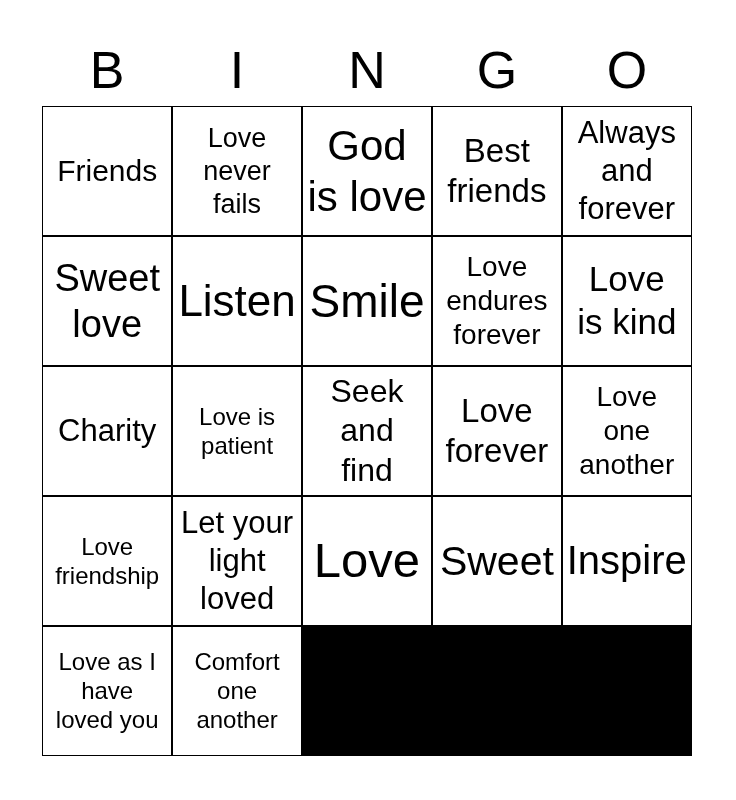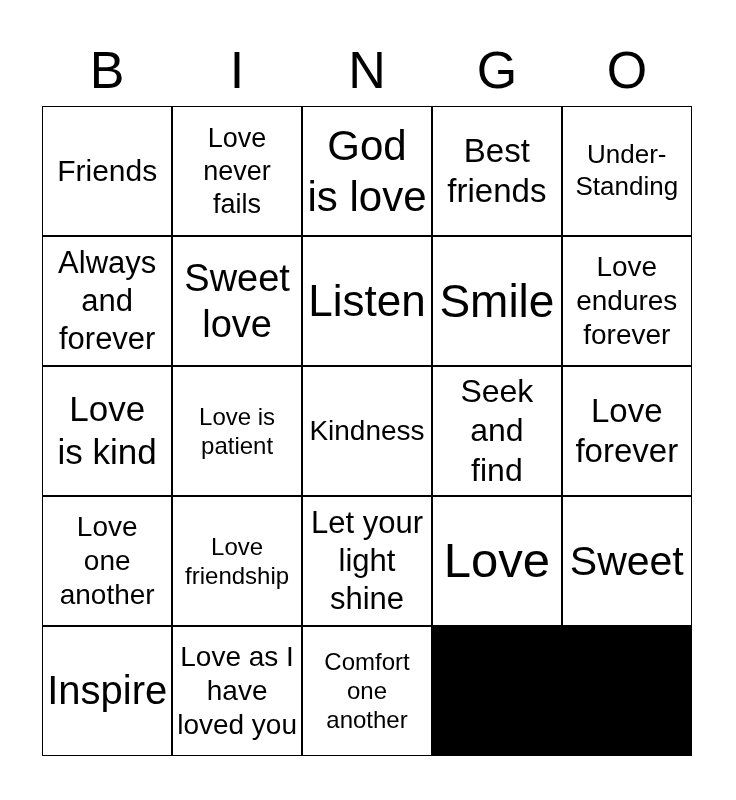--- a/index.html
+++ b/index.html
@@ -71,52 +71,50 @@
 
 <div class="bingo-grid">
   <div class="cell" style="font-size: 30px;">Friends</div>
   <div class="cell" style="font-size: 27px;">Love
 never
 fails</div>
   <div class="cell" style="font-size: 42px;">God
 is love</div>
   <div class="cell" style="font-size: 33px;">Best
 friends</div>
-  <div class="cell" style="font-size: 26px;">Under-
-Standing</div>
   <div class="cell" style="font-size: 31px;">Always
 and
 forever</div>
   <div class="cell" style="font-size: 38px;">Sweet
 love</div>
   <div class="cell" style="font-size: 44px;">Listen</div>
   <div class="cell" style="font-size: 46px; text-align: right;">Smile</div>
   <div class="cell" style="font-size: 28px;">Love
 endures
 forever</div>
   <div class="cell" style="font-size: 35px;">Love
 is kind</div>
+  <div class="cell" style="font-size: 31px;">Charity</div>
   <div class="cell" style="font-size: 24px;">Love is
 patient</div>
-  <div class="cell" style="font-size: 28px;">Kindness</div>
   <div class="cell" style="font-size: 32px;">Seek
 and
 find</div>
   <div class="cell" style="font-size: 33px;">Love
 forever</div>
   <div class="cell" style="font-size: 28px;">Love
 one
 another</div>
   <div class="cell" style="font-size: 24px;">Love
 friendship</div>
   <div class="cell" style="font-size: 31px;">Let your
 light
-shine</div>
+loved</div>
   <div class="cell" style="font-size: 49px;">Love</div>
   <div class="cell" style="font-size: 41px;">Sweet</div>
   <div class="cell" style="font-size: 40px; text-align: center;">Inspire</div>
-  <div class="cell" style="font-size: 28px;">Love as I
+  <div class="cell" style="font-size: 24px;">Love as I
 have
 loved you</div>
   <div class="cell" style="font-size: 24px;">Comfort
 one
 another</div>
 </div>
 
 </body></html>

